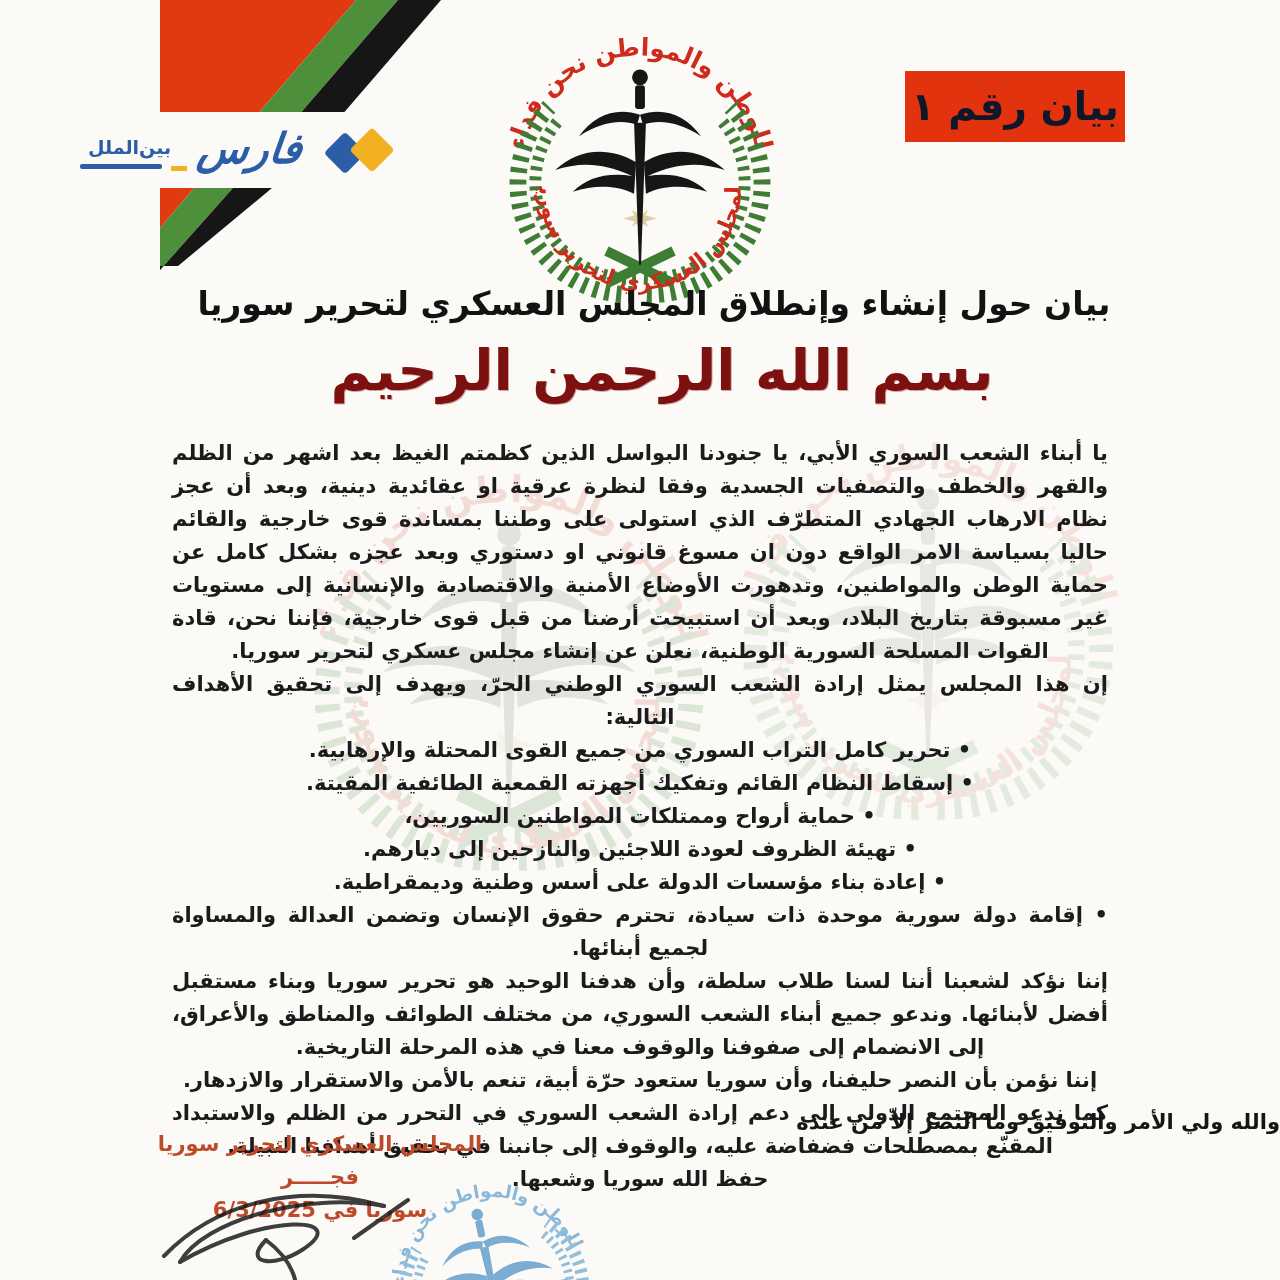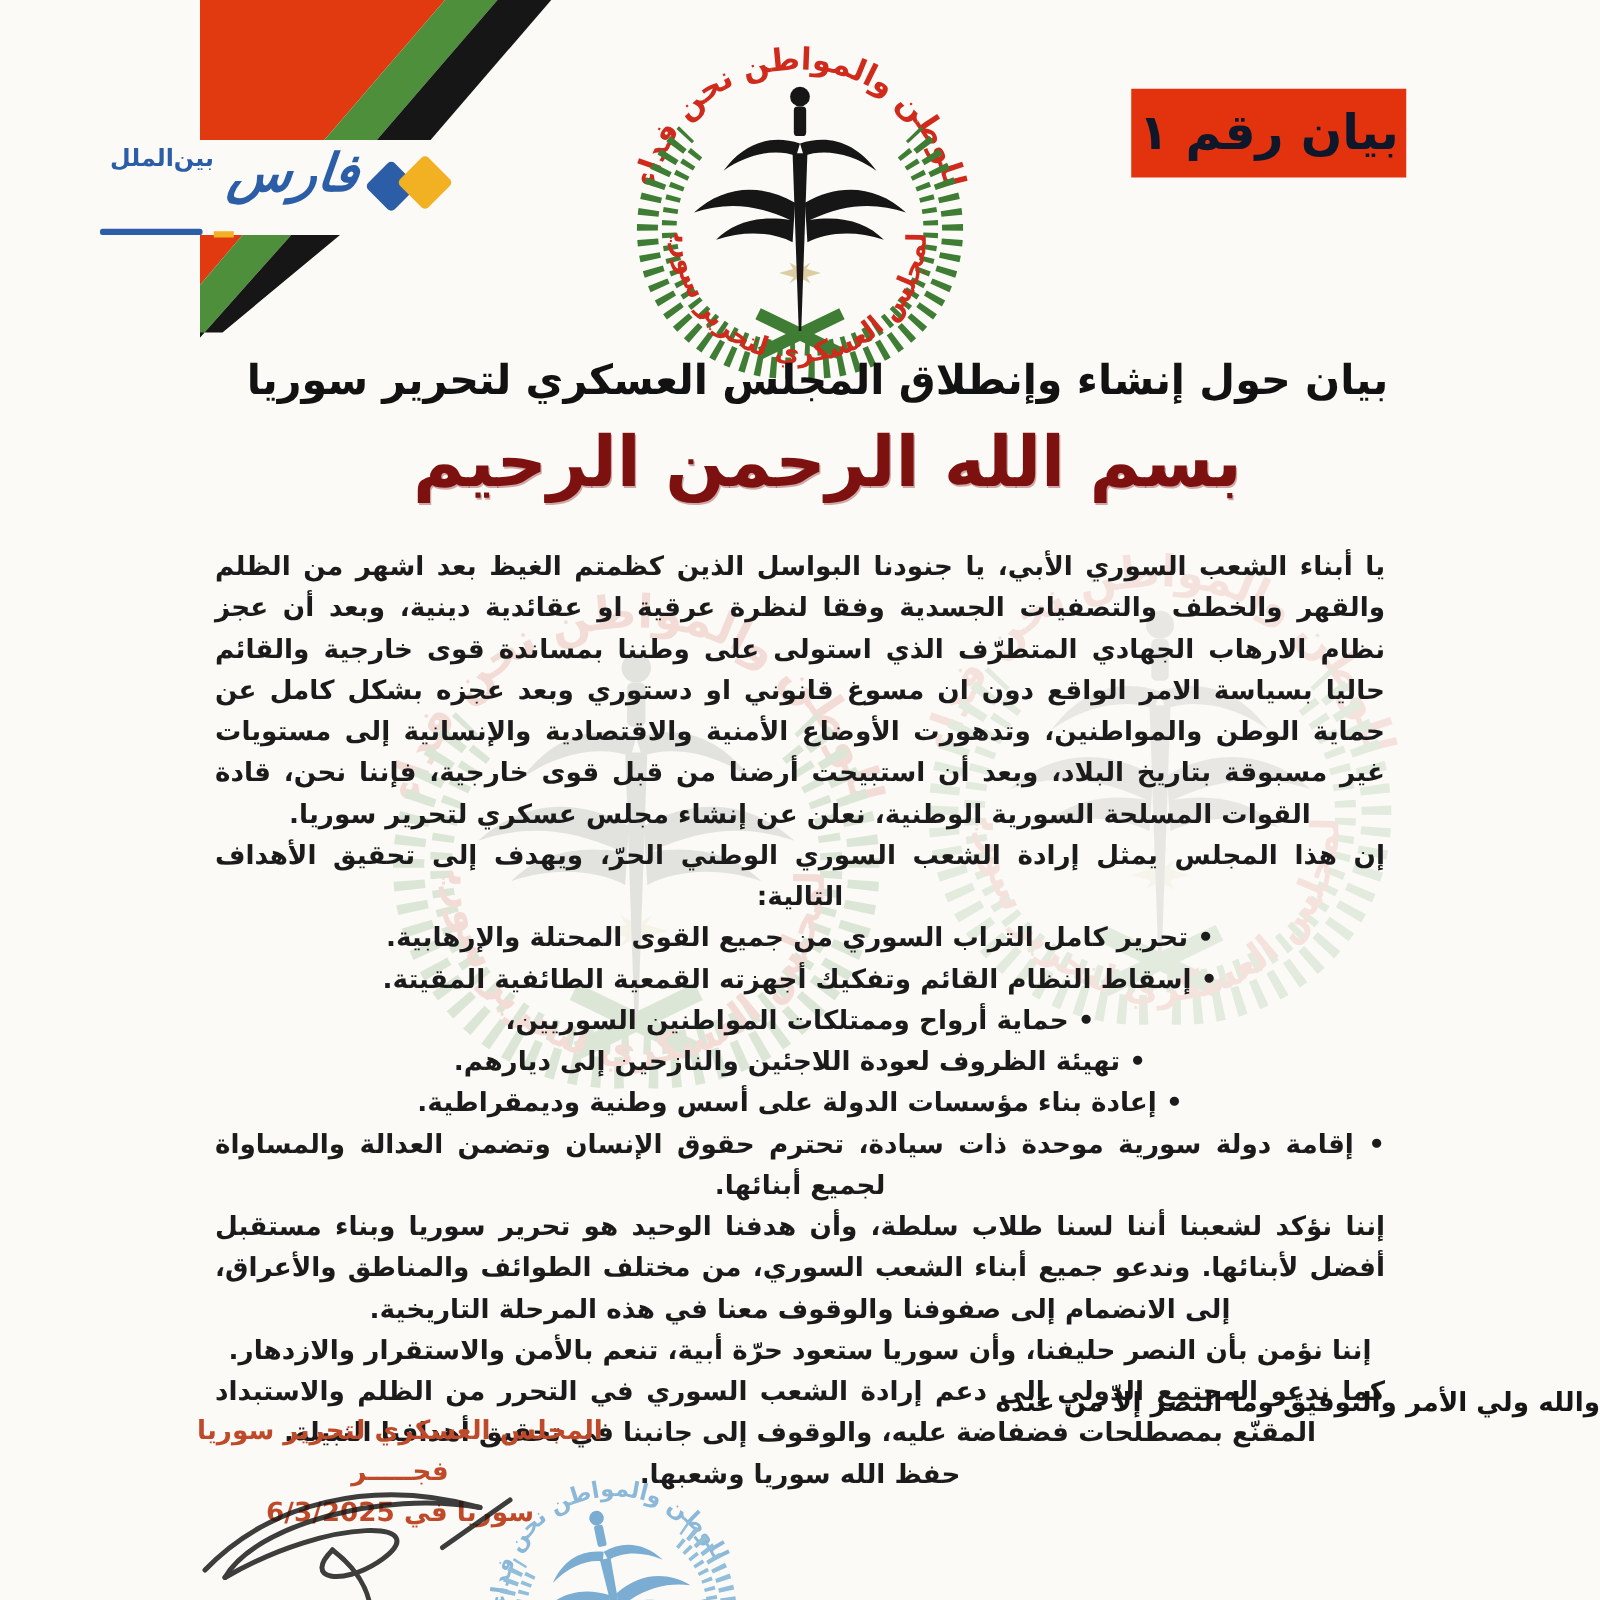--- a/index.html
+++ b/index.html
@@ -5,21 +5,21 @@
   html,body{margin:0;padding:0;background:#e9e7e3;}
   .page{
     position:relative;width:1280px;height:1280px;margin:0 auto;
     background:#fbfaf7;overflow:hidden;
     font-family:"DejaVu Sans", sans-serif;
   }
   
   .ribbon{position:absolute;left:0;top:0;width:460px;height:330px;}
   
   .fars{position:absolute;left:88px;top:118px;width:260px;height:70px;
-        display:flex;direction:ltr;gap:10px;z-index:3;}
+        display:flex;align-items:center;direction:ltr;gap:26px;z-index:3;}
   .fars-sub{position:relative;color:#2b5ea7;font-weight:bold;font-size:19px;
             padding-bottom:12px;line-height:1;}
   .fars-sub .bar-b{position:absolute;left:-8px;bottom:0;width:82px;height:5px;
                    background:#2b5ea7;border-radius:2px;}
   .fars-sub .bar-y{position:absolute;right:-16px;bottom:-2px;width:16px;height:5px;
                    background:#f2b023;}
   .fars-name{color:#2b5ea7;font-size:42px;font-weight:bold;font-style:italic;
              transform:skewX(-6deg);line-height:1;padding-bottom:8px;}
   .fars-diamonds{position:relative;width:66px;height:62px;}
   .d-blue{position:absolute;left:2px;top:16px;width:30px;height:30px;background:#2b5ea7;

